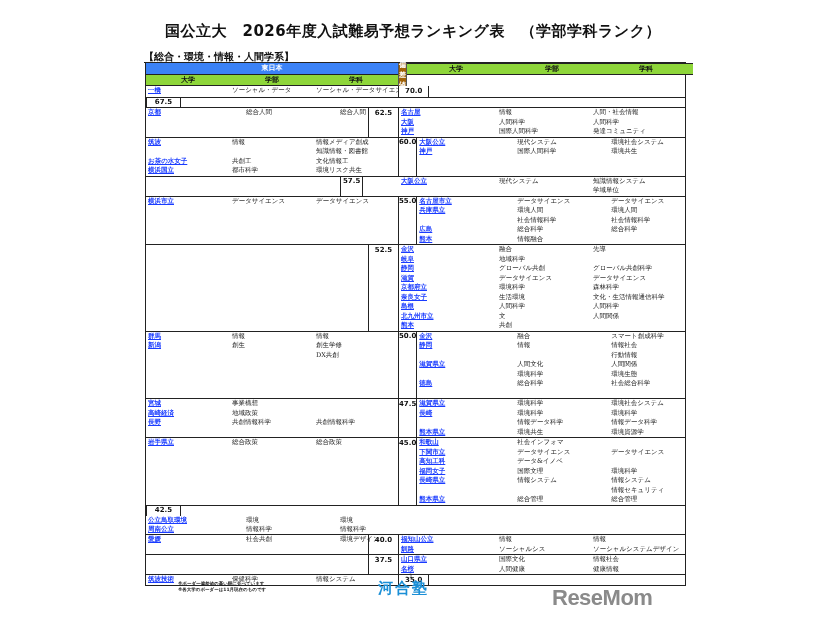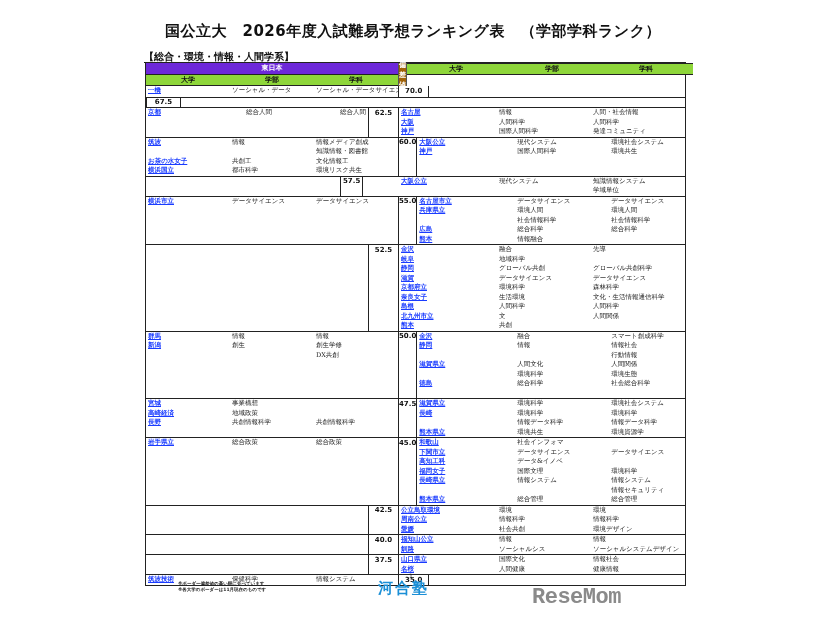--- a/index.html
+++ b/index.html
@@ -15,21 +15,21 @@
   }
   .tbl {
     position: absolute; left: 145px; top: 62px; width: 541px;
     border: 1.5px solid #222;
   }
   .hdr { display: flex; height: 23px; }
   .hdr .side { display: flex; flex-direction: column; }
   .hdr .east { width: 252px; }
   .hdr .west { width: 286px; }
   .hdr .region {
-    height: 20px; background: #6d28d9; color: #fff; font-size: 7px; font-weight: bold;
+    height: 20px; background: #3b82f6; color: #fff; font-size: 7px; font-weight: bold;
     text-align: center; line-height: 10px;
   }
   .hdr .cols { display: flex; height: 12px; background: #8ed63a; border-top: 1px solid #222; border-bottom: 1px solid #222; }
   .hdr .cols span { font-size: 7px; font-weight: bold; text-align: center; line-height: 11px; color: #111; }
   .hdr .hen {
     width: 35px; background: #a16207; color: #fff; font-size: 7px; font-weight: bold;
     display: flex; align-items: center; justify-content: center;
     border-left: 1px solid #555; border-right: 1px solid #555;
   }
   .c-univ { width: 84px; }
@@ -55,22 +55,22 @@
   .east .line .d { width: 84px; padding-left: 2px; }
   .west .line .u { width: 98px; }
   .west .line .f { width: 94px; padding-left: 2px; }
   .west .line .d { width: 94px; padding-left: 2px; }
   .footnotes {
     position: absolute; left: 178px; top: 581px; font-size: 4.5px; font-weight: bold; line-height: 6px; color: #222;
   }
   .page-num { position: absolute; left: 409px; top: 572px; font-size: 6px; color: #222; }
   .kawai { position: absolute; left: 378px; top: 579px; font-size: 15px; font-weight: bold; color: #1b8fd6; letter-spacing: 2px; }
   .resemom {
-    position: absolute; left: 532px; top: 585px; font-size: 22px; font-weight: bold; color: #8a8a8a;
-    font-family: Liberation Mono, monospace; letter-spacing: -0.5px;
+    position: absolute; left: 552px; top: 585px; font-size: 22px; font-weight: bold; color: #8a8a8a;
+    font-family: Liberation Sans, sans-serif; letter-spacing: -0.5px;
   }
 </style>
 </head>
 <body>
 
 <div class="title">国公立大　2026年度入試難易予想ランキング表　（学部学科ランク）</div>
 <div class="section-title">【総合・環境・情報・人間学系】</div>
 
 <div class="tbl">
   <div class="hdr">
@@ -410,21 +410,21 @@
             <span class="f"></span>
             <span class="d">情報セキュリティ</span>
           </div>
           <div class="line">
             <span class="u">熊本県立</span>
             <span class="f">総合管理</span>
             <span class="d">総合管理</span>
           </div>
         </div>
       </div>
-      <div class="row" style="height: 29.5px;">
+      <div class="row" style="height: 29.5px; flex-direction: column;">
         <div class="half east"></div>
         <div class="hcell">42.5</div>
         <div class="half west">
           <div class="line">
             <span class="u">公立鳥取環境</span>
             <span class="f">環境</span>
             <span class="d">環境</span>
           </div>
           <div class="line">
             <span class="u">周南公立</span>

